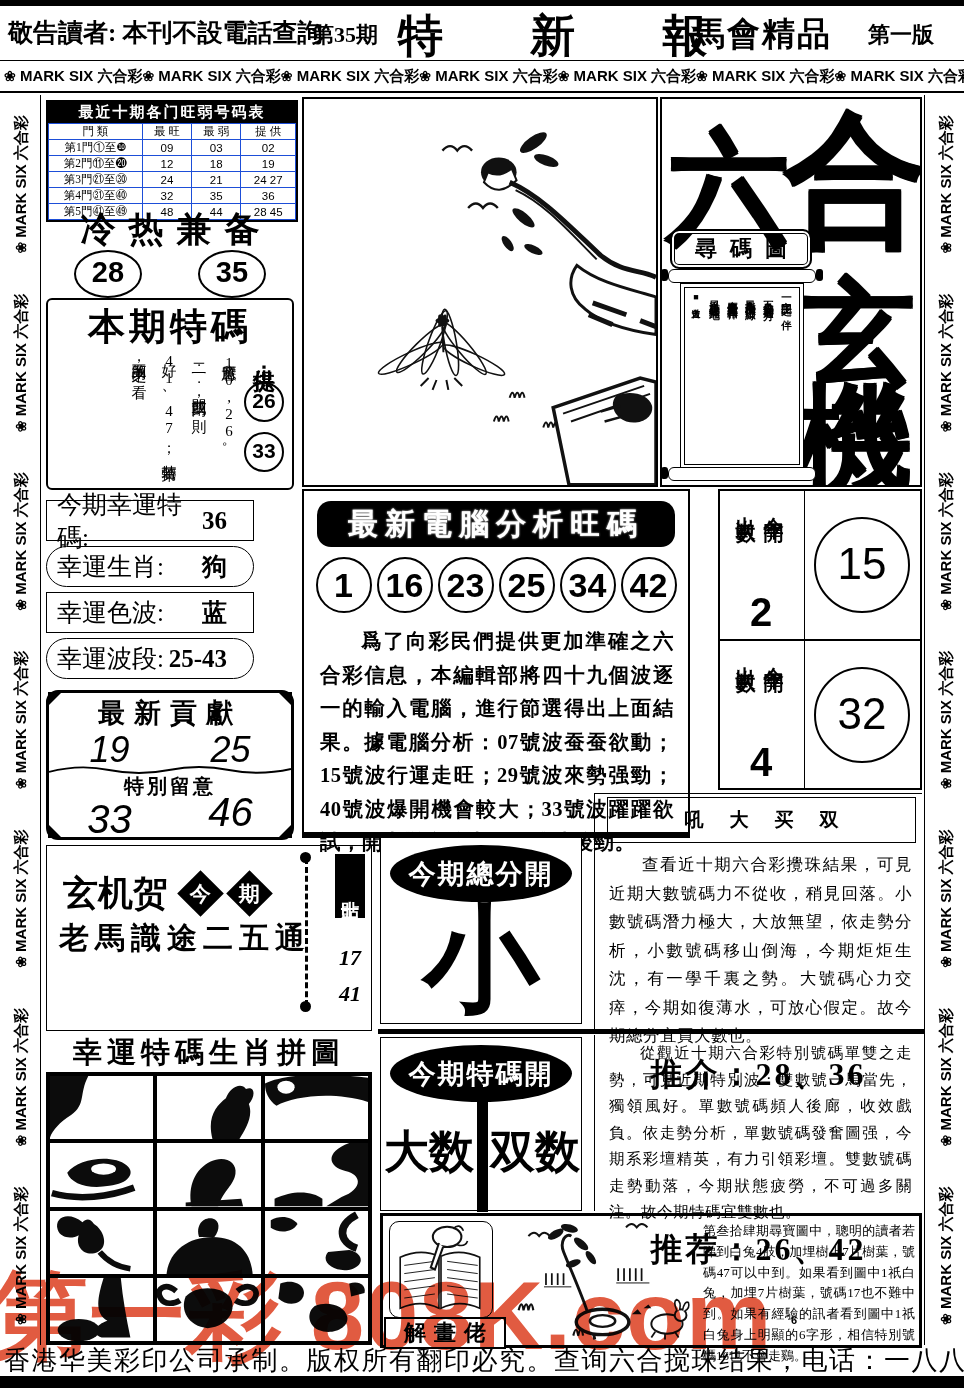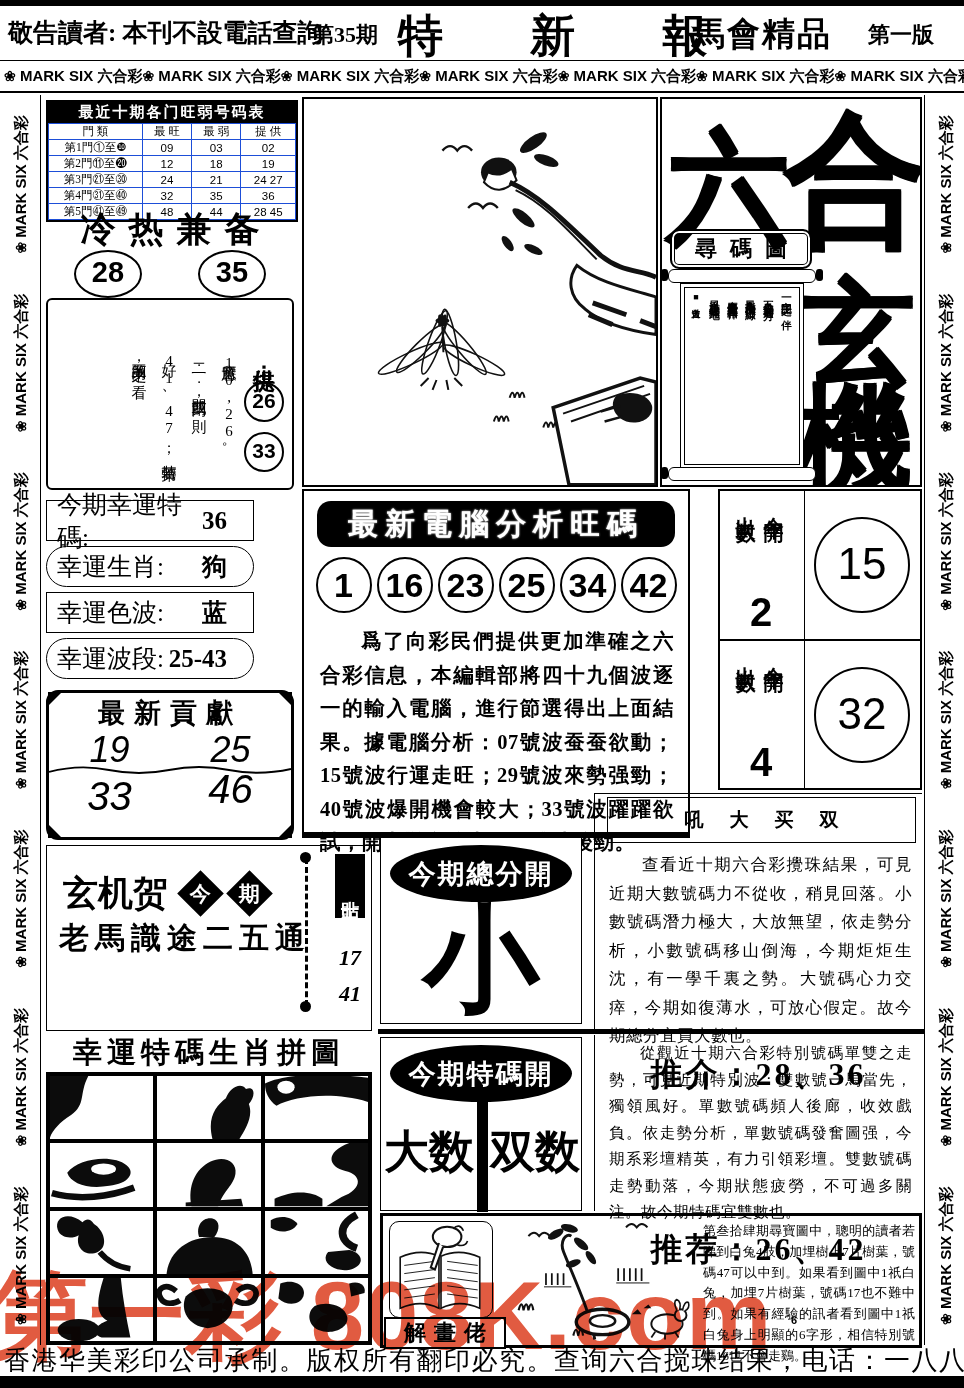--- a/index.html
+++ b/index.html
@@ -241,20 +241,21 @@
       </table>
   </div>
 
   <div class="abs" id="coldhot-title">冷热兼备</div>
   <div class="abs" id="coldhot-nums">
     <span class="oval">28</span>
     <span class="oval">35</span>
   </div>
 
   <div class="abs" id="specbox">
+    <div class="ttl">本期特碼</div>
     <div id="spec-body">
       <div class="prov-col"><span>提供：</span><span class="circle-num">26</span><span class="circle-num">33</span></div>
       <div class="v-col">應留意10,26。</div>
       <div class="v-col">二..門或第四門，則</div>
       <div class="v-col">好41、47；若轉第</div>
       <div class="v-col">第五門之中，看</div>
     </div>
   </div>
 
   <div class="abs lrow" style="top:500px">
@@ -280,20 +281,21 @@
     <span class="corner c-bl"></span>
     <span class="corner c-br"></span>
     <div class="ttl">最新貢獻</div>
     <div class="cnums">
       <span>19</span>
       <span>25</span>
     </div>
     <svg width="242" height="14" style="display:block;margin:-6px 0 0">
         <path d="M0,9 Q30,1 60,7 T120,7 T180,7 T242,6" fill="none" stroke="#000" stroke-width="1.8"></path>
       </svg>
+    <div class="note">特別留意</div>
     <div class="cnums" style="font-size:40px">
       <span>33</span>
       <span style="transform:translateY(-7px)">46</span>
     </div>
   </div>
 
   <div class="abs" id="xuanji">
     <div id="xj-title">
       <span>玄机贺</span>
       <span class="diamond">

